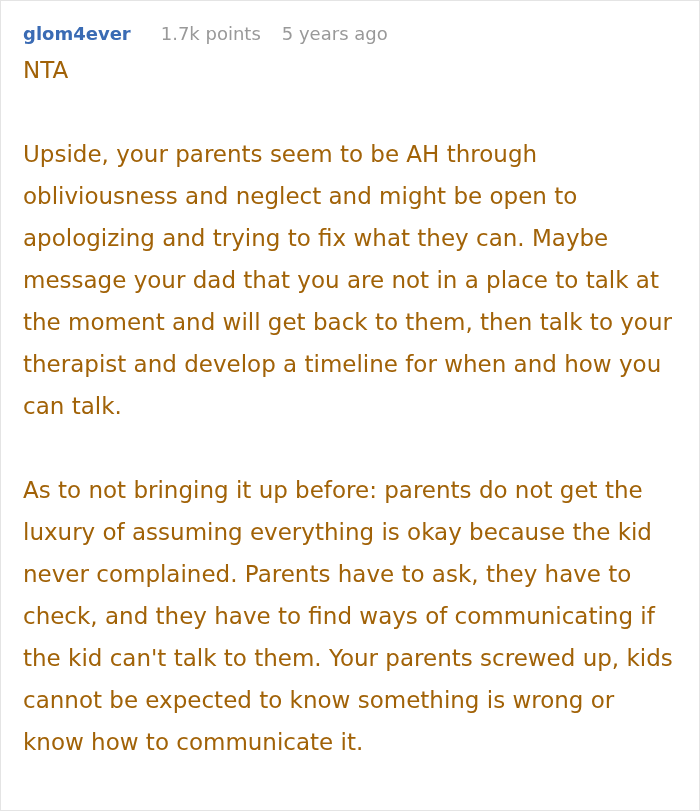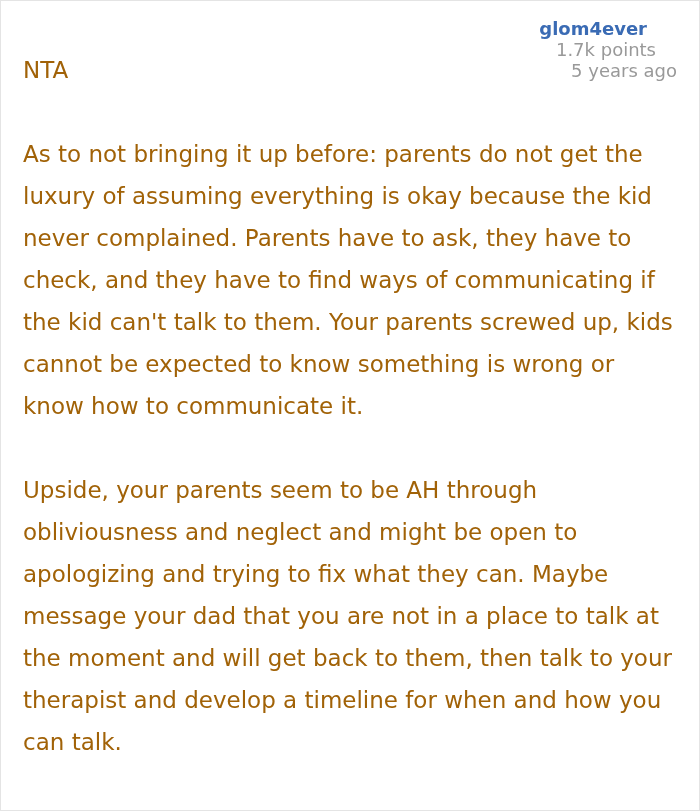--- a/index.html
+++ b/index.html
@@ -5,34 +5,34 @@
     html, body { margin: 0; padding: 0; background: #fff; }
     body { width: 700px; height: 811px; overflow: hidden; }
     .card {
       box-sizing: border-box;
       width: 700px; height: 811px;
       border: 1px solid #e4e4e4;
       background: #ffffff;
       padding: 17px 22px 0 22px;
       font-family: "DejaVu Sans", sans-serif;
     }
-    .meta { display: flex; align-items: flex-end; height: 30px; font-size: 18px; flex-direction: column; }
+    .meta { display: flex; align-items: center; height: 30px; font-size: 18px; }
     .author { color: #3a6bb4; font-weight: bold; margin-right: 30px; text-decoration: none; }
     .points { color: #999; margin-right: 21px; }
-    .time { color: #999; margin-left: 36px; }
+    .time { color: #999; }
     .body { color: #a16207; font-size: 23px; line-height: 42px; margin-top: 1px; }
     .body p { margin: 0 0 42px 0; }
   </style>
 </head>
 <body>
 
 <div class="card">
   <div class="meta">
     <a class="author">glom4ever</a>
     <span class="points">1.7k points</span>
     <span class="time">5 years ago</span>
   </div>
   <div class="body">
     <p>NTA</p>
+    <p>Upside, your parents seem to be AH through obliviousness and neglect and might be open to apologizing and trying to fix what they can. Maybe message your dad that you are not in a place to talk at the moment and will get back to them, then talk to your therapist and develop a timeline for when and how you can talk.</p>
     <p>As to not bringing it up before: parents do not get the luxury of assuming everything is okay because the kid never complained. Parents have to ask, they have to check, and they have to find ways of communicating if the kid can't talk to them. Your parents screwed up, kids cannot be expected to know something is wrong or know how to communicate it.</p>
-    <p>Upside, your parents seem to be AH through obliviousness and neglect and might be open to apologizing and trying to fix what they can. Maybe message your dad that you are not in a place to talk at the moment and will get back to them, then talk to your therapist and develop a timeline for when and how you can talk.</p>
   </div>
 </div>
 
 </body></html>

